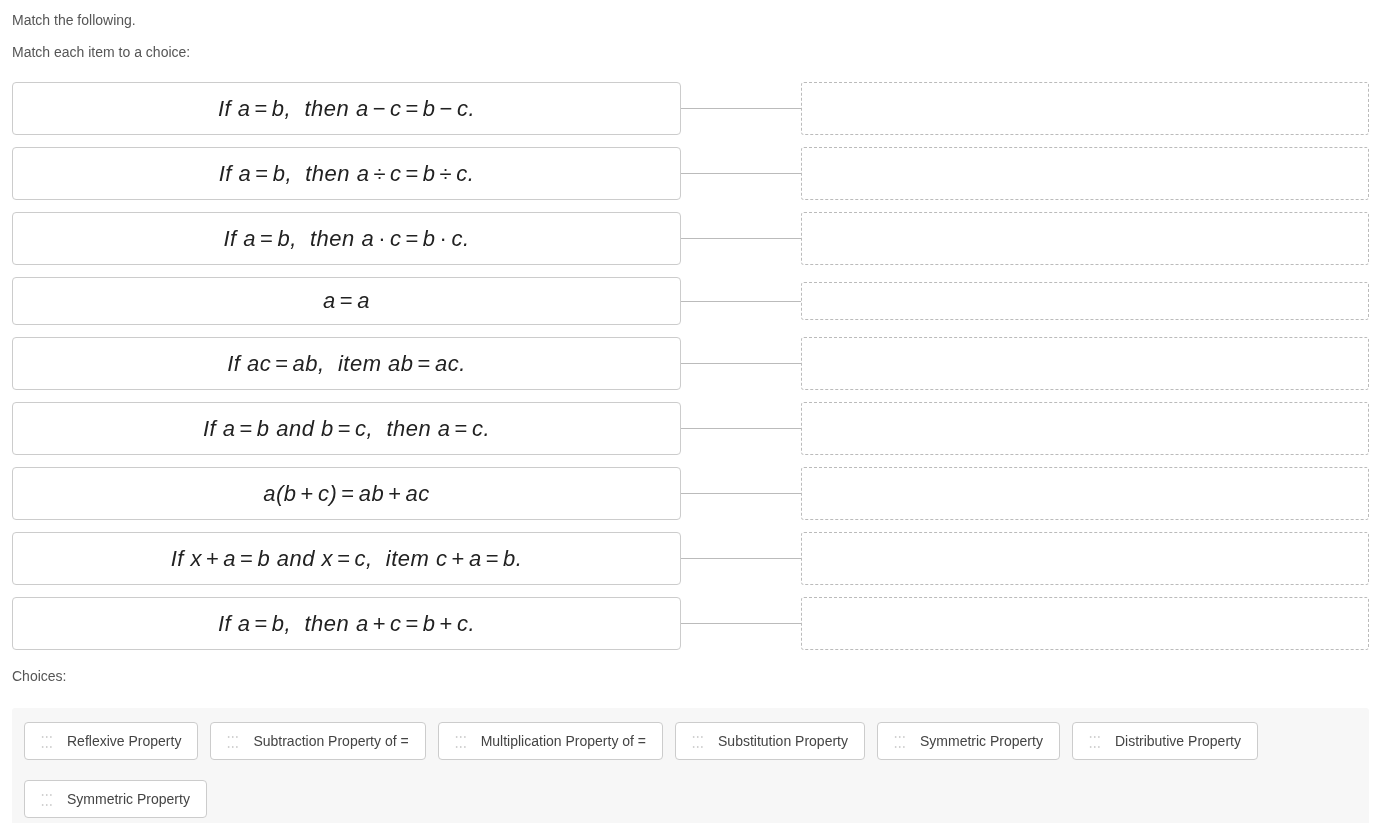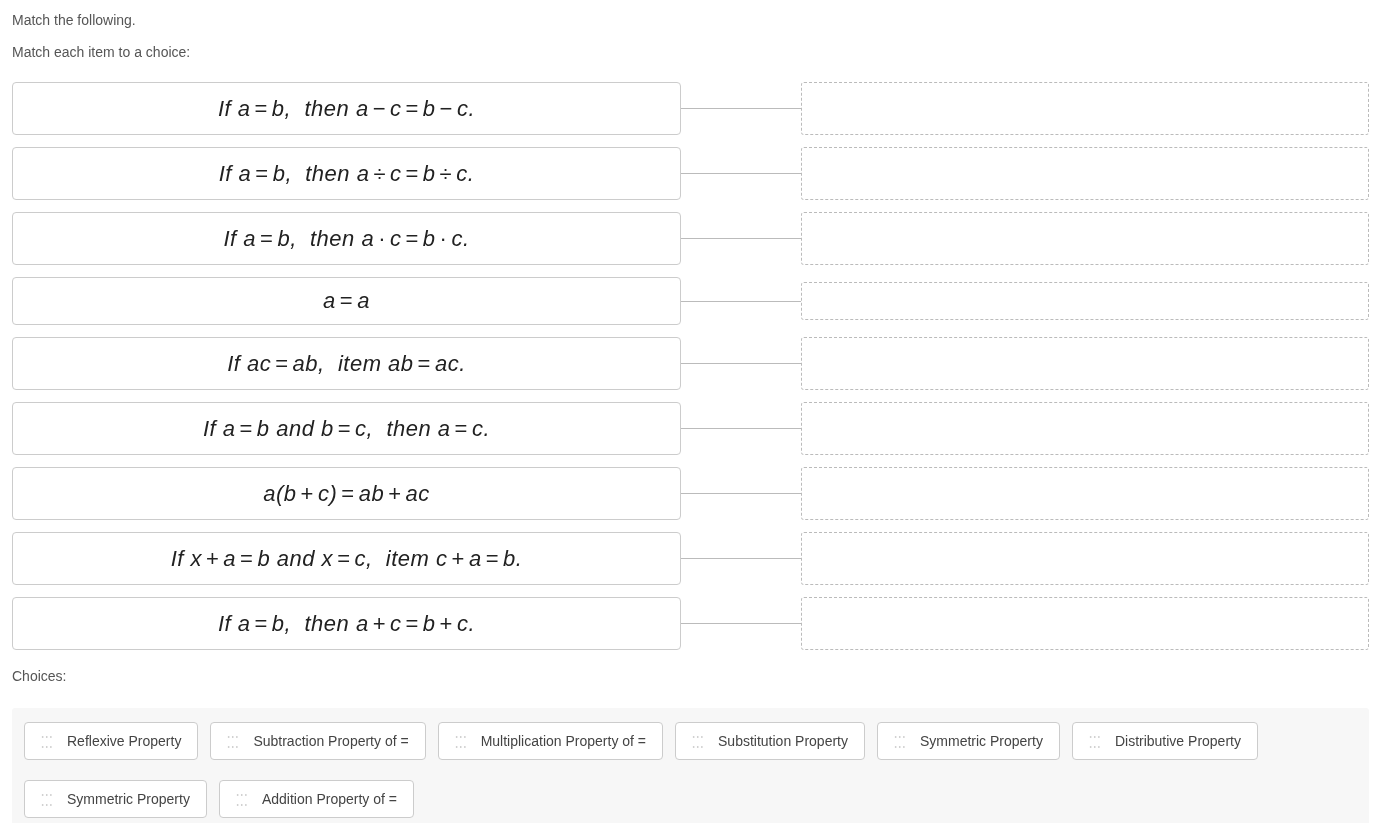--- a/index.html
+++ b/index.html
@@ -182,17 +182,13 @@
       <span>Symmetric Property</span>
     </div>
     <div class="choice-chip">
       <span class="drag-handle"></span>
       <span>Distributive Property</span>
     </div>
     <div class="choice-chip">
       <span class="drag-handle"></span>
       <span>Symmetric Property</span>
     </div>
-    <div class="choice-chip">
-      <span class="drag-handle"></span>
-      <span>Addition Property of =</span>
-    </div>
   </div>
 
 </body></html>

